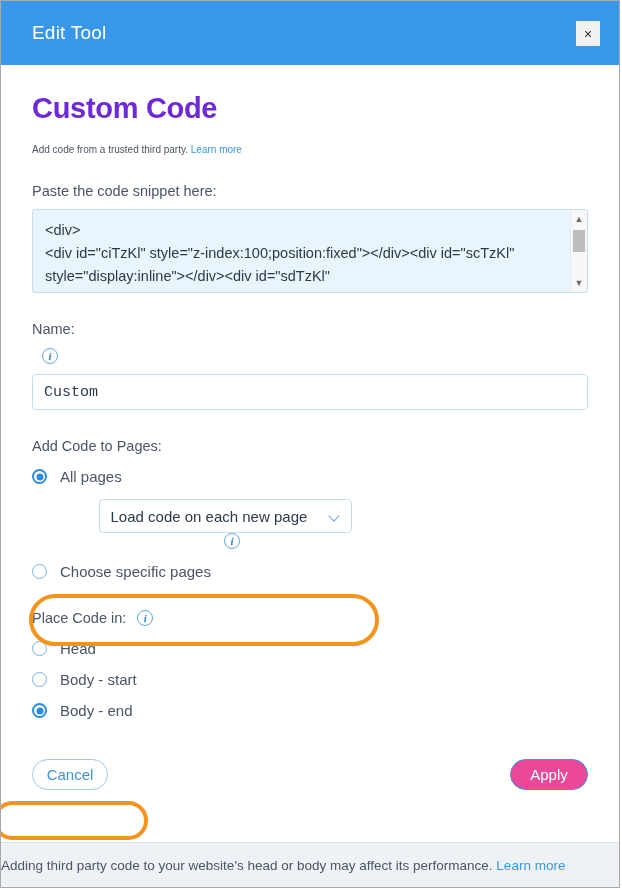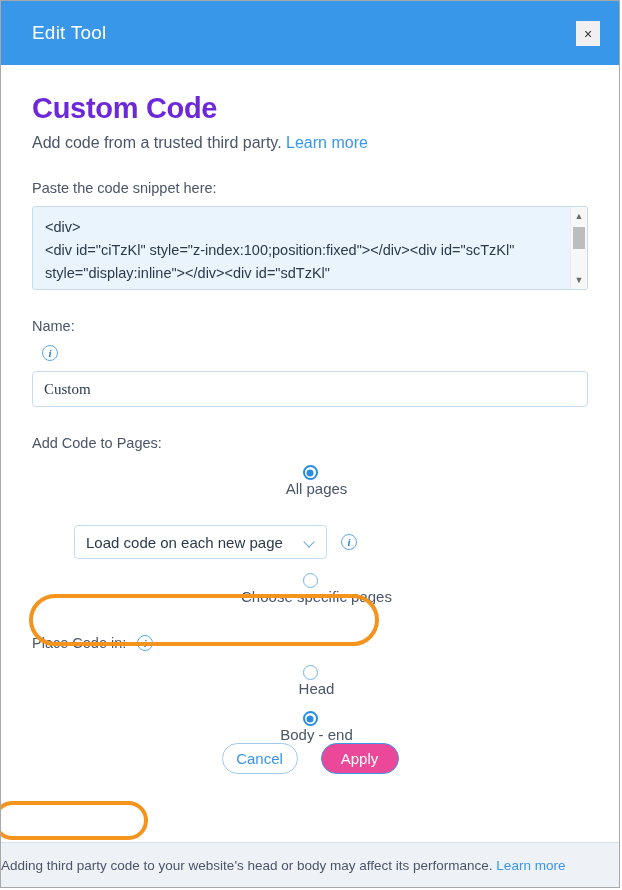--- a/index.html
+++ b/index.html
@@ -64,23 +64,23 @@
     position: relative;
   }
   .page-title {
     font-size: 29px;
     font-weight: bold;
     color: #6d28d9;
     margin: 27px 0 0 0;
     letter-spacing: -0.3px;
   }
   .subtitle {
-    font-size: 16px;
+    font-size: 10px;
     color: #4a5568;
-    margin-top: 9px;
+    margin-top: 19px;
   }
   .link {
     color: #3897e8;
     text-decoration: none;
     cursor: pointer;
   }
 
   .field-label {
     font-size: 14.5px;
     color: #4a5568;
@@ -170,32 +170,31 @@
   .text-input {
     margin-top: 10px;
     width: 100%;
     height: 36px;
     border: 1px solid #c7dced;
     border-radius: 4px;
     box-sizing: border-box;
     padding: 0 11px;
     font-size: 15px;
     color: #2b3a4a;
-    font-family: Liberation Serif, serif;
+    font-family: Liberation Mono, monospace;
     background: #ffffff;
     outline: none;
   }
 
   
   .radio-row {
     display: flex;
     align-items: center;
     margin-top: 14px;
     cursor: pointer;
-    flex-direction: column;
   }
   .radio {
     width: 15px;
     height: 15px;
     border-radius: 50%;
     border: 1.6px solid #74b3e8;
     box-sizing: border-box;
     background: #ffffff;
     flex: 0 0 auto;
     position: relative;
@@ -217,24 +216,25 @@
   .radio-label {
     margin-left: 13px;
     font-size: 15px;
     color: #4a5568;
   }
 
   
   .select-row {
     display: flex;
     align-items: center;
-    margin-top: 28px;
+    margin-top: 14px;
     margin-left: 42px;
     position: relative;
     width: 302px;
+    flex-direction: column;
   }
   .select-box {
     width: 253px;
     height: 34px;
     border: 1px solid #c7dced;
     border-radius: 4px;
     background: #ffffff;
     box-sizing: border-box;
     display: flex;
     align-items: center;
@@ -289,22 +289,23 @@
   .section-head {
     display: flex;
     align-items: center;
     margin-top: 30px;
   }
   .section-head .info-icon { margin-left: 11px; }
 
   
   .button-bar {
     display: flex;
-    justify-content: center;
-    align-items: center;
+    justify-content: space-between;
+    align-items: center;
+    margin-top: 40px;
     padding-bottom: 26px;
     gap: 11px;
   }
   .btn {
     font-family: "Liberation Sans", sans-serif;
     font-size: 15px;
     border-radius: 18px;
     cursor: pointer;
     box-sizing: border-box;
   }
@@ -404,20 +405,24 @@
     <div class="section-head">
       <span class="field-label" style="margin-top:0">Place Code in:</span>
       <span class="info-icon">i</span>
     </div>
 
     <div class="radio-row">
       <span class="radio"></span>
       <span class="radio-label">Head</span>
     </div>
 
+    <div class="radio-row">
+      <span class="radio"></span>
+      <span class="radio-label">Body - start</span>
+    </div>
 
     <div class="radio-row">
       <span class="radio checked"></span>
       <span class="radio-label">Body - end</span>
     </div>
 
     
     <div class="button-bar">
       <button class="btn btn-cancel">Cancel</button>
       <button class="btn btn-apply">Apply</button>

